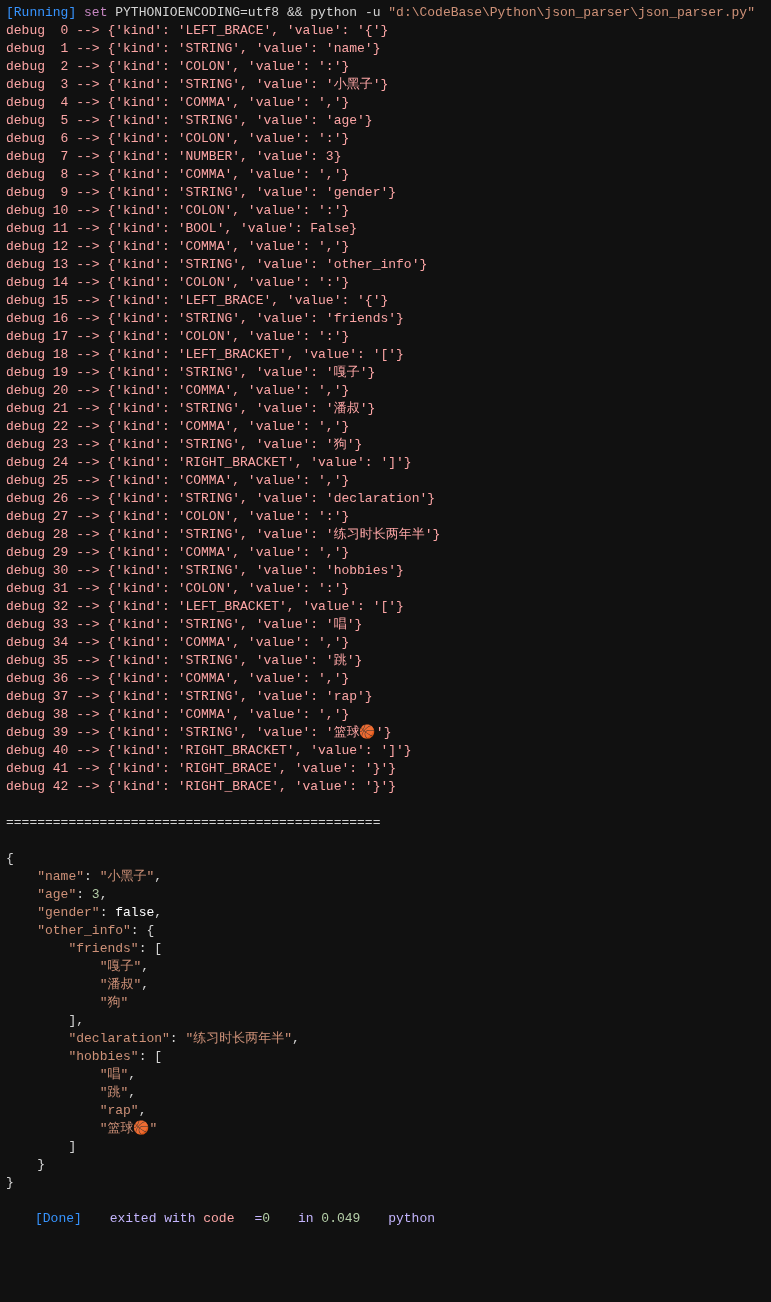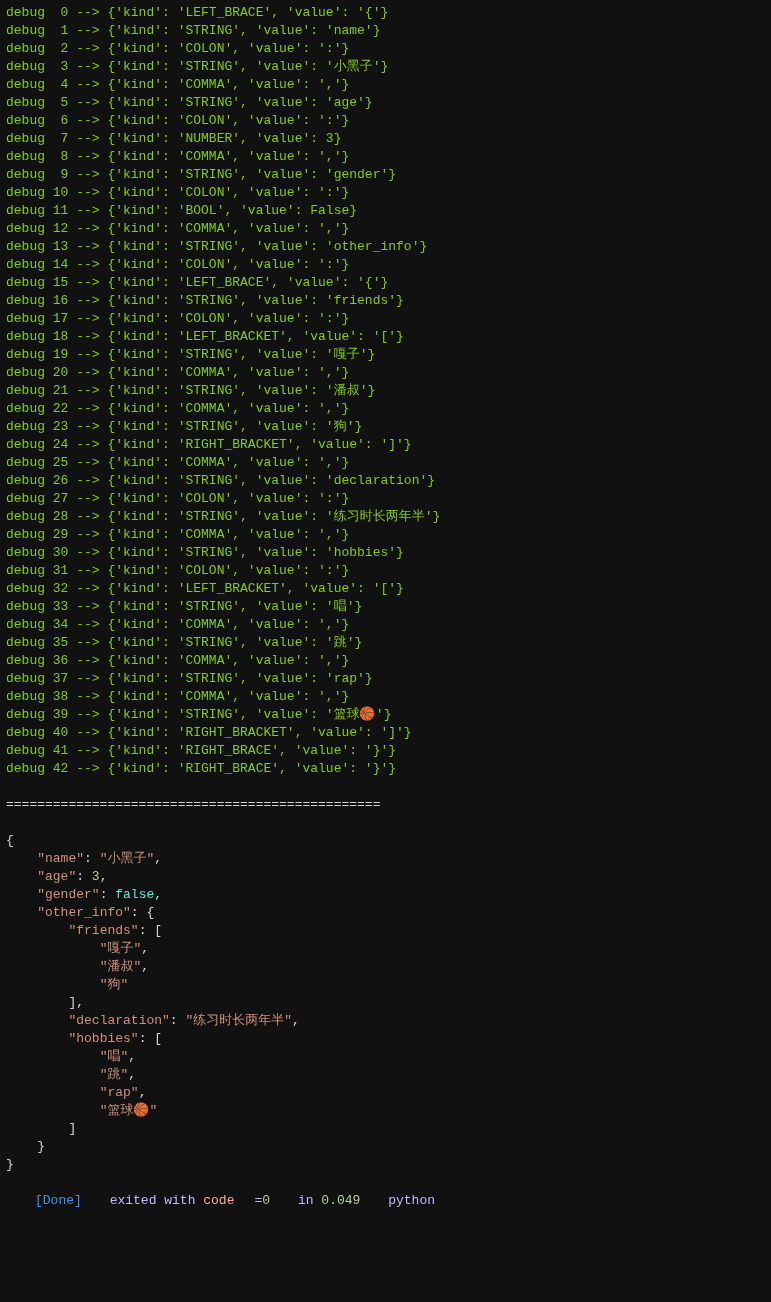--- a/index.html
+++ b/index.html
@@ -10,38 +10,39 @@
     line-height: 18px;
     color: #d4d4d4;
     padding: 4px 6px;
     width: 771px;
   }
   .line { white-space: pre; }
   .running-tag { color: #3794ff; }
   .cmd-set    { color: #c586c0; }
   .cmd-rest   { color: #d4d4d4; }
   .cmd-str    { color: #ce9178; }
-  .debug-line { color: #84cc16; }
+  .debug-line { color: #fca5a5; }
   .separator  { color: #d4d4d4; }
   .json-punct { color: #d4d4d4; }
   .json-key   { color: #ce9178; }
   .json-str   { color: #ce9178; }
   .json-num   { color: #b5cea8; }
-  .json-bool  { color: #5eead4; }
+  .json-bool  { color: #ffffff; }
   .done-tag   { color: #3794ff; margin-left: 29px; }
   .done-word  { color: #fca5a5; }
   .done-val   { color: #b5cea8; }
   .done-text  { color: #c4b5fd; margin-left: 20px; }
   #debug-lines .line, #json-lines .line, .separator, .blank { display:block; }
 </style>
 </head>
 <body>
 
 <div>
 
+  <div class="line"><span class="running-tag">[Running]</span><span> </span><span class="cmd-set">set</span><span> </span><span class="cmd-rest">PYTHONIOENCODING=utf8 &amp;&amp; python -u</span><span> </span><span class="cmd-str">"d:\CodeBase\Python\json_parser\json_parser.py"</span></div>
 
   <div id="debug-lines">
       <span class="line debug-line">debug  0 --&gt; {'kind': 'LEFT_BRACE', 'value': '{'}</span>
       <span class="line debug-line">debug  1 --&gt; {'kind': 'STRING', 'value': 'name'}</span>
       <span class="line debug-line">debug  2 --&gt; {'kind': 'COLON', 'value': ':'}</span>
       <span class="line debug-line">debug  3 --&gt; {'kind': 'STRING', 'value': '小黑子'}</span>
       <span class="line debug-line">debug  4 --&gt; {'kind': 'COMMA', 'value': ','}</span>
       <span class="line debug-line">debug  5 --&gt; {'kind': 'STRING', 'value': 'age'}</span>
       <span class="line debug-line">debug  6 --&gt; {'kind': 'COLON', 'value': ':'}</span>
       <span class="line debug-line">debug  7 --&gt; {'kind': 'NUMBER', 'value': 3}</span>

